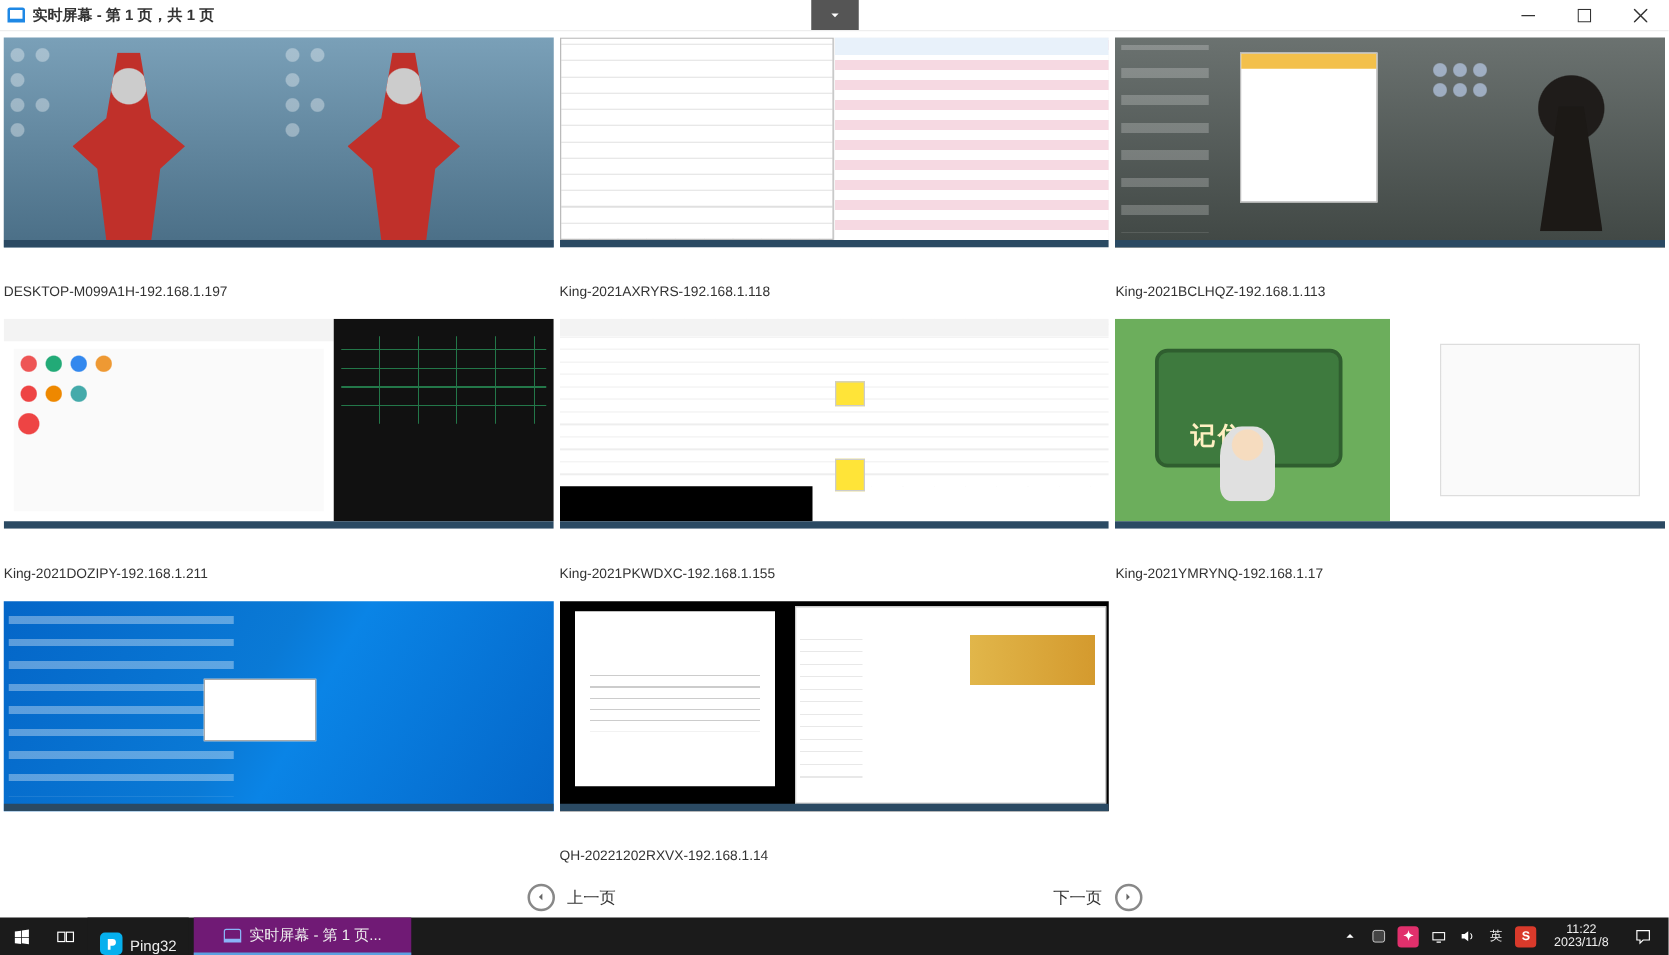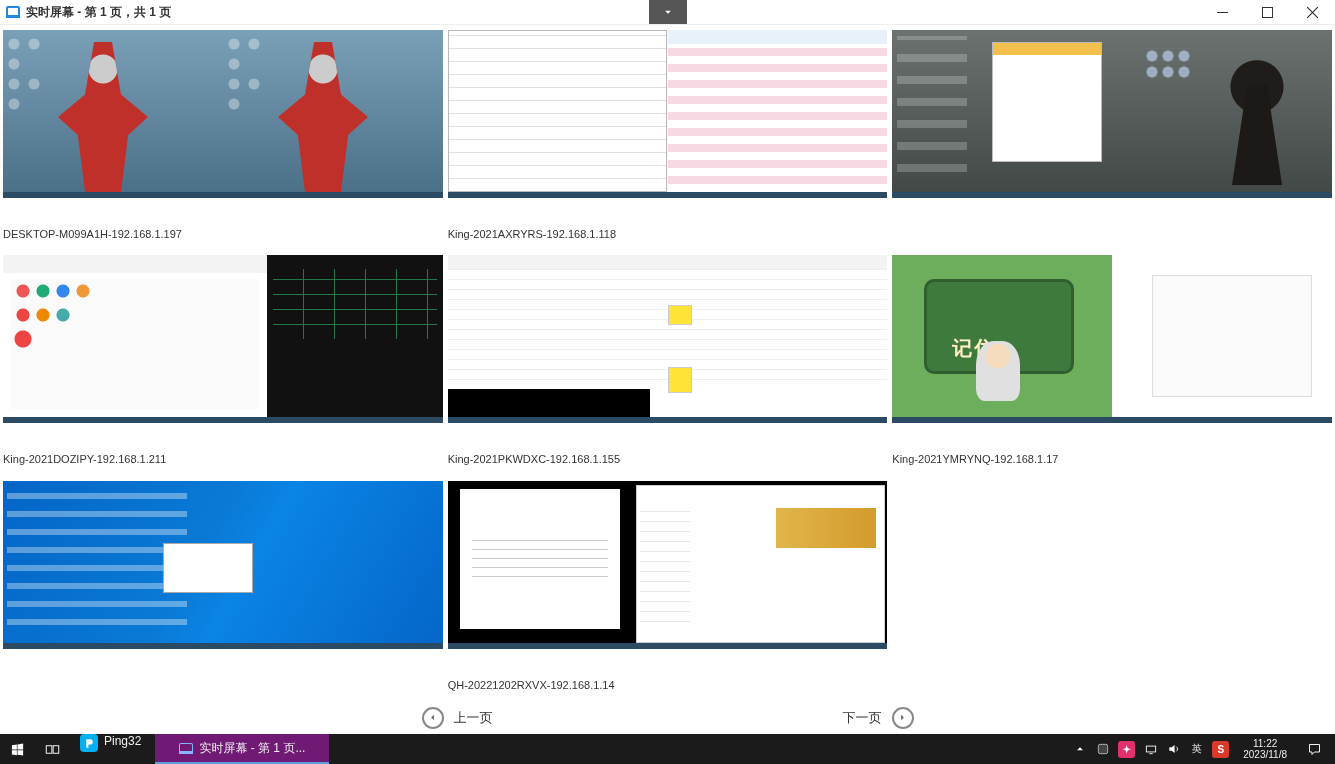--- a/index.html
+++ b/index.html
@@ -322,21 +322,21 @@
   background:#1b1b1b;
   display:flex; align-items:stretch;
   color:#eee;
 }
 .systb .tb-item {
   display:flex; align-items:center; justify-content:center;
   padding: 0 10px;
 }
 .systb .tb-item svg{ width:15px; height:15px; fill:#fff;}
 .systb .ping {
-  display:flex; align-items:flex-start; gap:6px;
+  display:flex; align-items:flex-end; gap:6px;
   background:#1b1b1b; padding: 0 10px;
 }
 .systb .ping .pi {
   width:18px; height:18px; border-radius:4px;
   background:#06b0ee; display:flex; align-items:center; justify-content:center;
 }
 .systb .running {
   display:flex; align-items:center; gap:6px;
   padding:0 24px; background:#701a75; margin-left:4px;
   border-bottom: 2px solid #5aa0e0;
@@ -404,20 +404,21 @@
   </div>
 
   <div class="cell">
     <div class="thumb t3">
       <div class="iconrow"></div>
         <div class="popup"></div>
         <div class="iconrow2"></div>
         <div class="figure"></div>
       <div class="taskbar-thumb"></div>
     </div>
+    <div class="caption">King-2021BCLHQZ-192.168.1.113</div>
   </div>
 
   <div class="cell">
     <div class="thumb t4">
       <div class="browser"></div>
         <div class="cad"></div>
       <div class="taskbar-thumb"></div>
     </div>
     <div class="caption">King-2021DOZIPY-192.168.1.211</div>
   </div>

